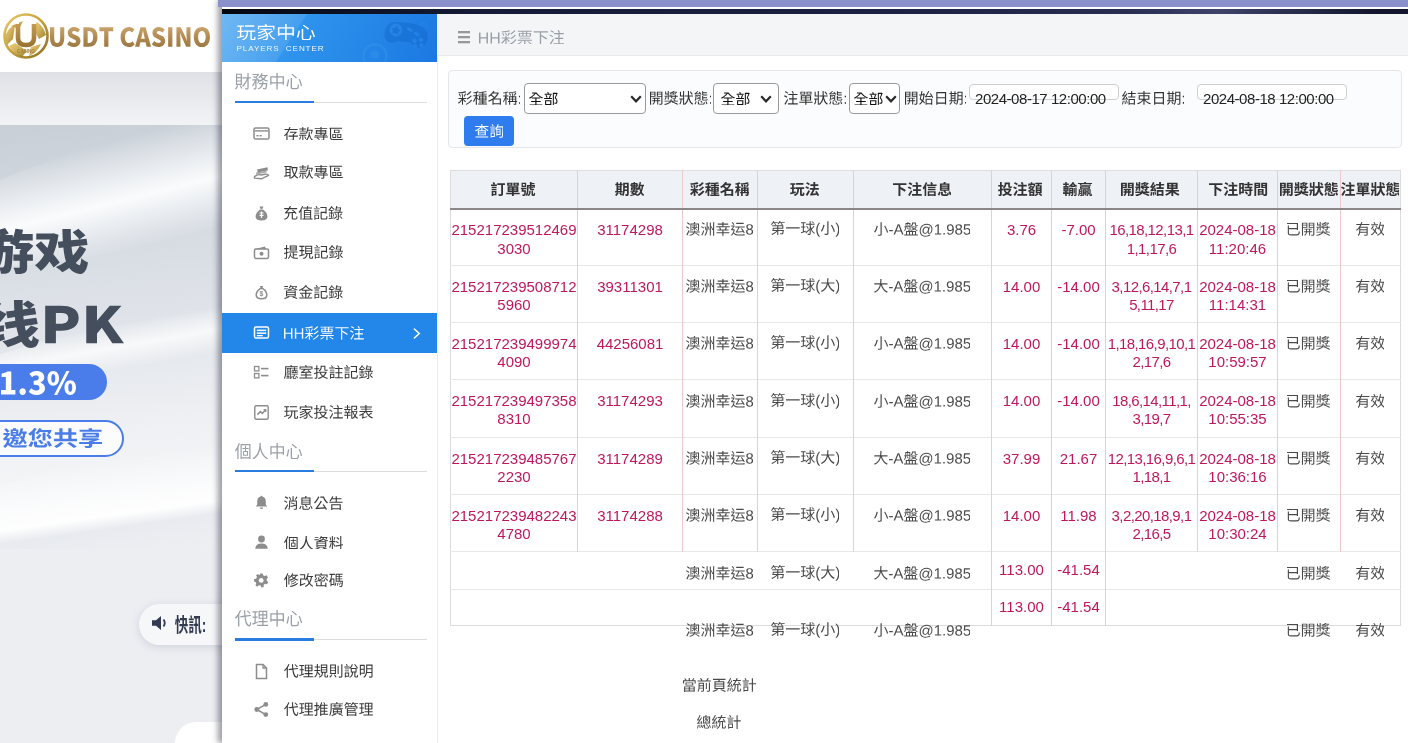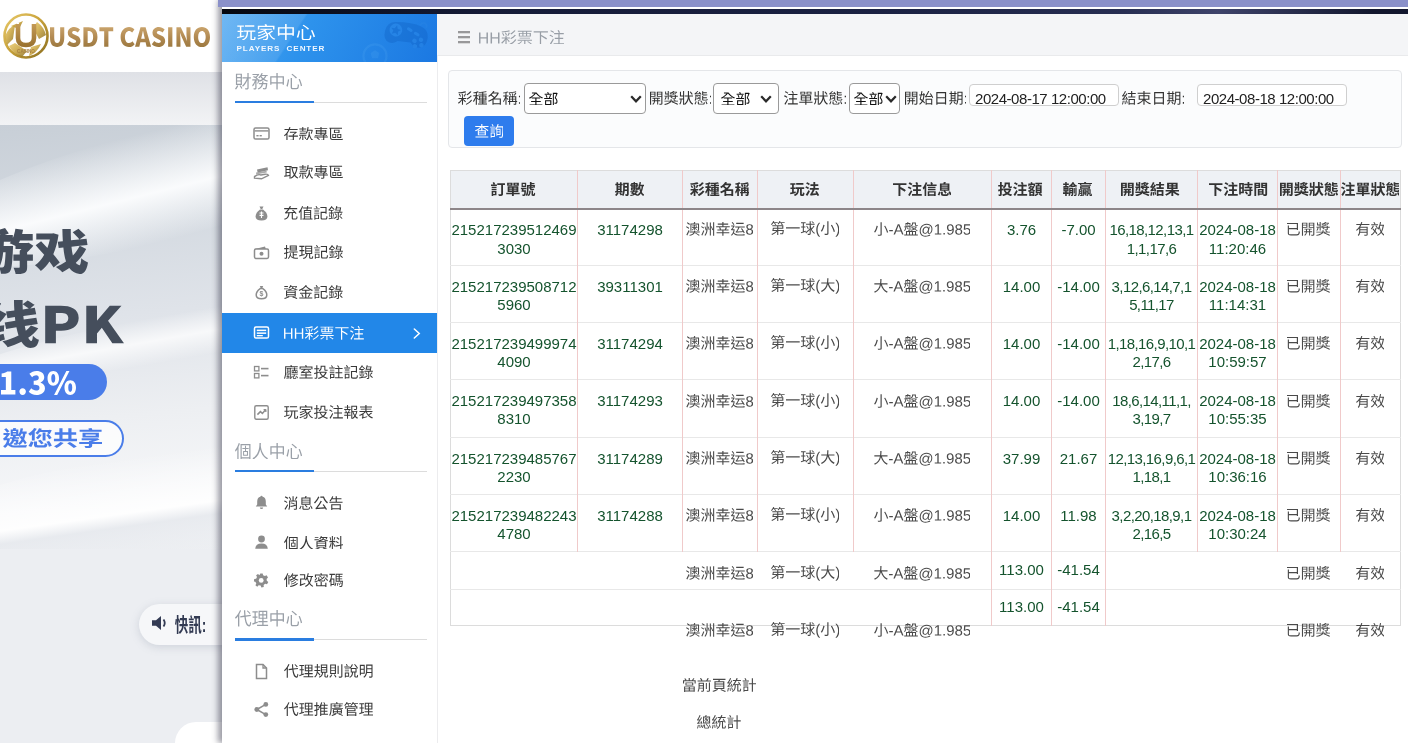--- a/index.html
+++ b/index.html
@@ -22,31 +22,31 @@
 #purple {position:absolute;left:218px;top:0;width:1190px;height:6.5px;background:#8a90c9}
 #wline {position:absolute;left:222px;top:6.5px;width:1186px;height:2px;background:#fff}
 #navy {position:absolute;left:222px;top:8.5px;width:1186px;height:5px;
   background:linear-gradient(90deg,#05070f,#151b37 22%,#1a2142 55%,#272e52 76%,#3e436a 84%,#12172e 97%)}
 #panel {position:absolute;left:222px;top:0;width:1186px;height:743px;box-shadow:-4px 0 6px rgba(30,32,50,.45)}
 #sidebar {position:absolute;left:222px;top:13.5px;width:215px;height:729.5px;background:#fff}
 #sbhead {position:absolute;left:222px;top:13.5px;width:215px;height:48.5px;overflow:hidden;
   background:linear-gradient(115deg,#48a4f0 0%,#2d92ec 40%,#1b78e2 100%)}
 #sbhead .wedge {position:absolute;left:0;top:0;width:215px;height:48.5px;
   background:linear-gradient(123deg,rgba(255,255,255,.22),rgba(255,255,255,.10) 34%,rgba(255,255,255,0) 35%)}
-#pcent {position:absolute;left:236.5px;top:43.5px;font-size:8.1px;font-weight:bold;letter-spacing:0.9px;color:#f0f7ff}
+#pcent {position:absolute;left:236.5px;top:43.5px;font-size:8.1px;font-weight:normal;letter-spacing:0.9px;color:#f0f7ff}
 #active {position:absolute;left:222px;top:313.2px;width:215px;height:39.4px;background:#2287e8}
 #main {position:absolute;left:437px;top:13.5px;width:971px;height:729.5px;background:#fff}
 #mhead {position:absolute;left:437px;top:13.5px;width:971px;height:42.5px;background:#f4f5f7;border-bottom:1px solid #e9eaec}
 #fbox {position:absolute;left:448px;top:70px;width:954px;height:78px;background:#fbfcfd;border:1px solid #e4e6e9;border-radius:4px}
 .sel {position:absolute;top:83px;height:31px;background:#fff;border:1px solid #9a9a9a;border-radius:4px}
-.inp {position:absolute;top:84px;height:22px;background:#fff;border:1px solid #cfcfcf;border-radius:4px;
+.inp {position:absolute;top:84px;height:16px;background:#fff;border:1px solid #cfcfcf;border-radius:4px;
   font-size:15px;color:#222;line-height:28px;padding-left:5px;white-space:nowrap;letter-spacing:-0.45px}
 #qbtn {position:absolute;left:464px;top:116px;width:50px;height:30px;background:#2e7ced;border-radius:4px}
 #tb {position:absolute;left:450px;top:170px;border-collapse:collapse;table-layout:fixed;width:950px;
-  font-size:15px;color:#14532d}
+  font-size:15px;color:#be185d}
 #tb th {background:#eef1f5;border-bottom:2px solid #8d8689;border-left:1px solid #f0caca}
 #tb td {border-left:1px solid #f0caca;border-top:1px solid #e8e8e8;vertical-align:top;
   text-align:center;padding-top:11.5px;line-height:18.6px;overflow:hidden}
 #tb tr.st td {vertical-align:middle;padding-top:0}
 #tb tr.st td.nb {border-left:none}
 #tb td.res {letter-spacing:-0.6px}
 #tb th:first-child, #tb td:first-child {border-left:none}
 #tb {border:1px solid #dcdcdc}
 </style></head><body>
 <div id="leftpage">
@@ -240,21 +240,21 @@
         <td></td>
 <td>14.00</td>
         <td>-14.00</td>
         <td class="res">3,12,6,14,7,1<br>5,11,17</td>
         <td>2024-08-18<br>11:14:31</td>
         <td></td>
         <td></td>
       </tr>
 <tr style="height:57px">
 <td>215217239499974<br>4090</td>
-        <td>31174294</td>
+        <td>44256081</td>
         <td></td>
         <td></td>
         <td></td>
 <td>14.00</td>
         <td>-14.00</td>
         <td class="res">1,18,16,9,10,1<br>2,17,6</td>
         <td>2024-08-18<br>10:59:57</td>
         <td></td>
         <td></td>
       </tr>

